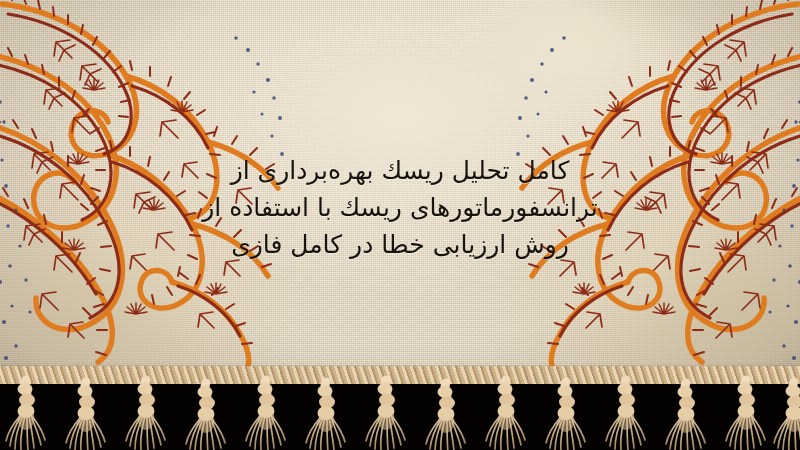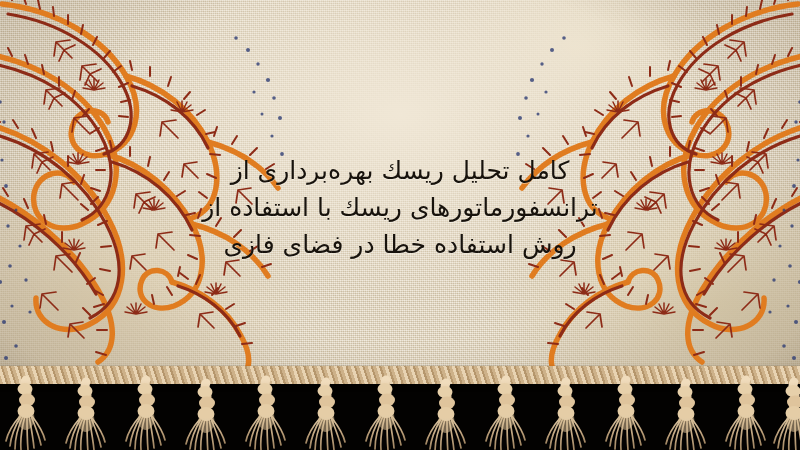--- a/index.html
+++ b/index.html
@@ -385,21 +385,21 @@
       <circle cx="286" cy="142" r="1.6"></circle>
         <circle cx="296" cy="160" r="1.9"></circle>
       <circle cx="276" cy="120" r="1.5"></circle>
         <circle cx="268" cy="98" r="1.6"></circle>
     </g>
   </svg>
 
   <div id="title-block">
     <div class="tline">کامل تحلیل ریسك بهره‌برداری از</div>
     <div class="tline">ترانسفورماتورهای ریسك با استفاده از</div>
-    <div class="tline">روش استفاده خطا در فضای فازی</div>
+    <div class="tline">روش ارزیابی خطا در کامل فازی</div>
   </div>
 
   <div id="fringe-zone"></div>
 
   <div id="edge-cord"></div>
 
   <svg id="fringe-row" viewBox="0 0 800 78" preserveAspectRatio="none">
     <defs>
       <linearGradient id="cordg" x1="0" y1="0" x2="0" y2="1">
         <stop offset="0%" stop-color="#f0dcbc"></stop>

